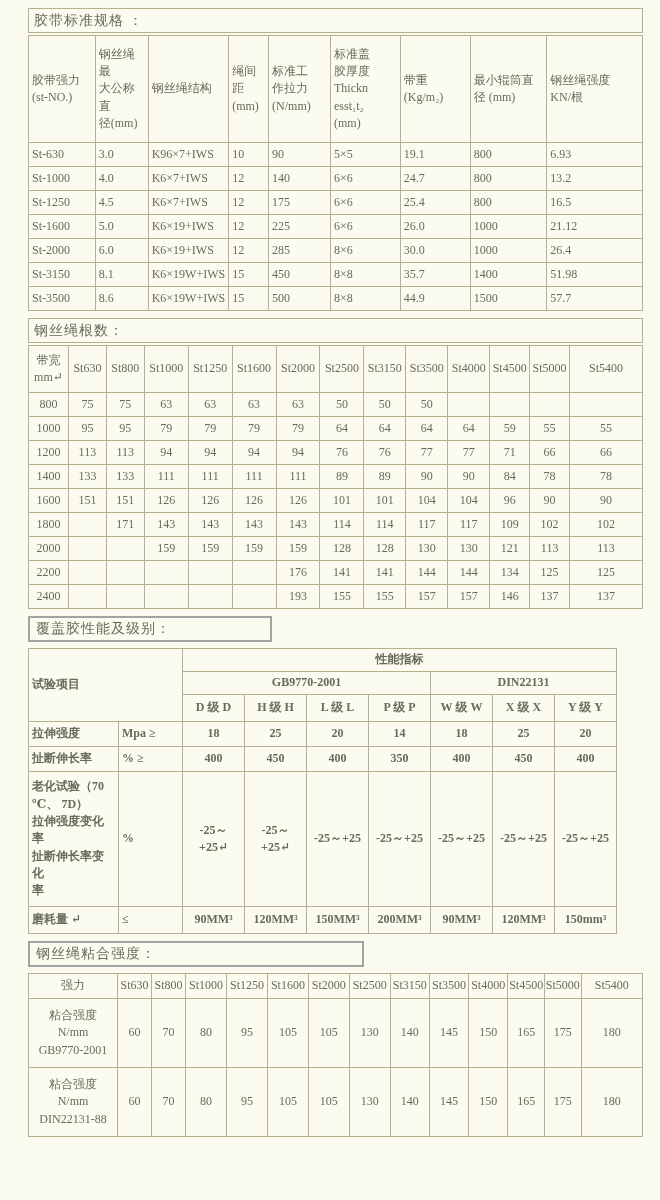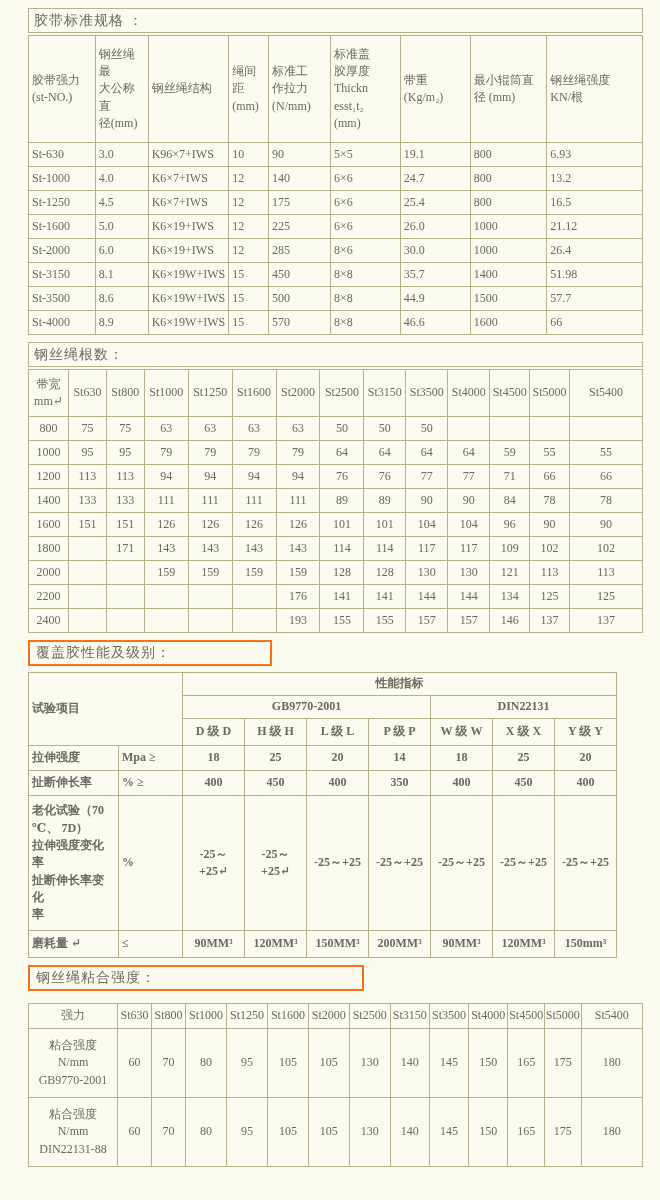--- a/index.html
+++ b/index.html
@@ -11,23 +11,23 @@
     font-size:12px;
   }
   .content{padding:8px 17px 0 28px;}
   .tbox{
     border:1px solid #B2B28E;
     padding:3px 5px 2px 5px;
     font-size:14px;
     margin-bottom:2px;
     letter-spacing:1px;
   }
-  .tbox.gray{border:2px solid #f97316;display:inline-block;padding:2px 6px;}
+  .tbox.gray{border:2px solid #a3a3a3;display:inline-block;padding:2px 6px;}
   .tbox3{width:228px;margin-bottom:6px;}
-  .tbox4{width:320px;margin-bottom:12px;}
+  .tbox4{width:320px;margin-bottom:6px;}
   .sec{margin-bottom:7px;}
   table{border-collapse:collapse;table-layout:fixed;background:#FBFBEF;}
   td,th{
     border:1px solid #B2B28E;
     font-weight:normal;
     white-space:pre-line;
     overflow:hidden;
     padding:1px 3px;
     line-height:1.45;
     vertical-align:middle;
@@ -165,31 +165,20 @@
             <td>St-3500</td>
             <td>8.6</td>
             <td>K6×19W+IWS</td>
             <td>15</td>
             <td>500</td>
             <td>8×8</td>
             <td>44.9</td>
             <td>1500</td>
             <td>57.7</td>
           </tr>
-          <tr>
-            <td>St-4000</td>
-            <td>8.9</td>
-            <td>K6×19W+IWS</td>
-            <td>15</td>
-            <td>570</td>
-            <td>8×8</td>
-            <td>46.6</td>
-            <td>1600</td>
-            <td>66</td>
-          </tr>
         </tbody>
     </table>
   </div>
 
   <div class="sec">
     <div class="tbox">钢丝绳根数：</div>
     <table class="t2">
       <colgroup>
         <col style="width:40px">
           <col style="width:38px">

